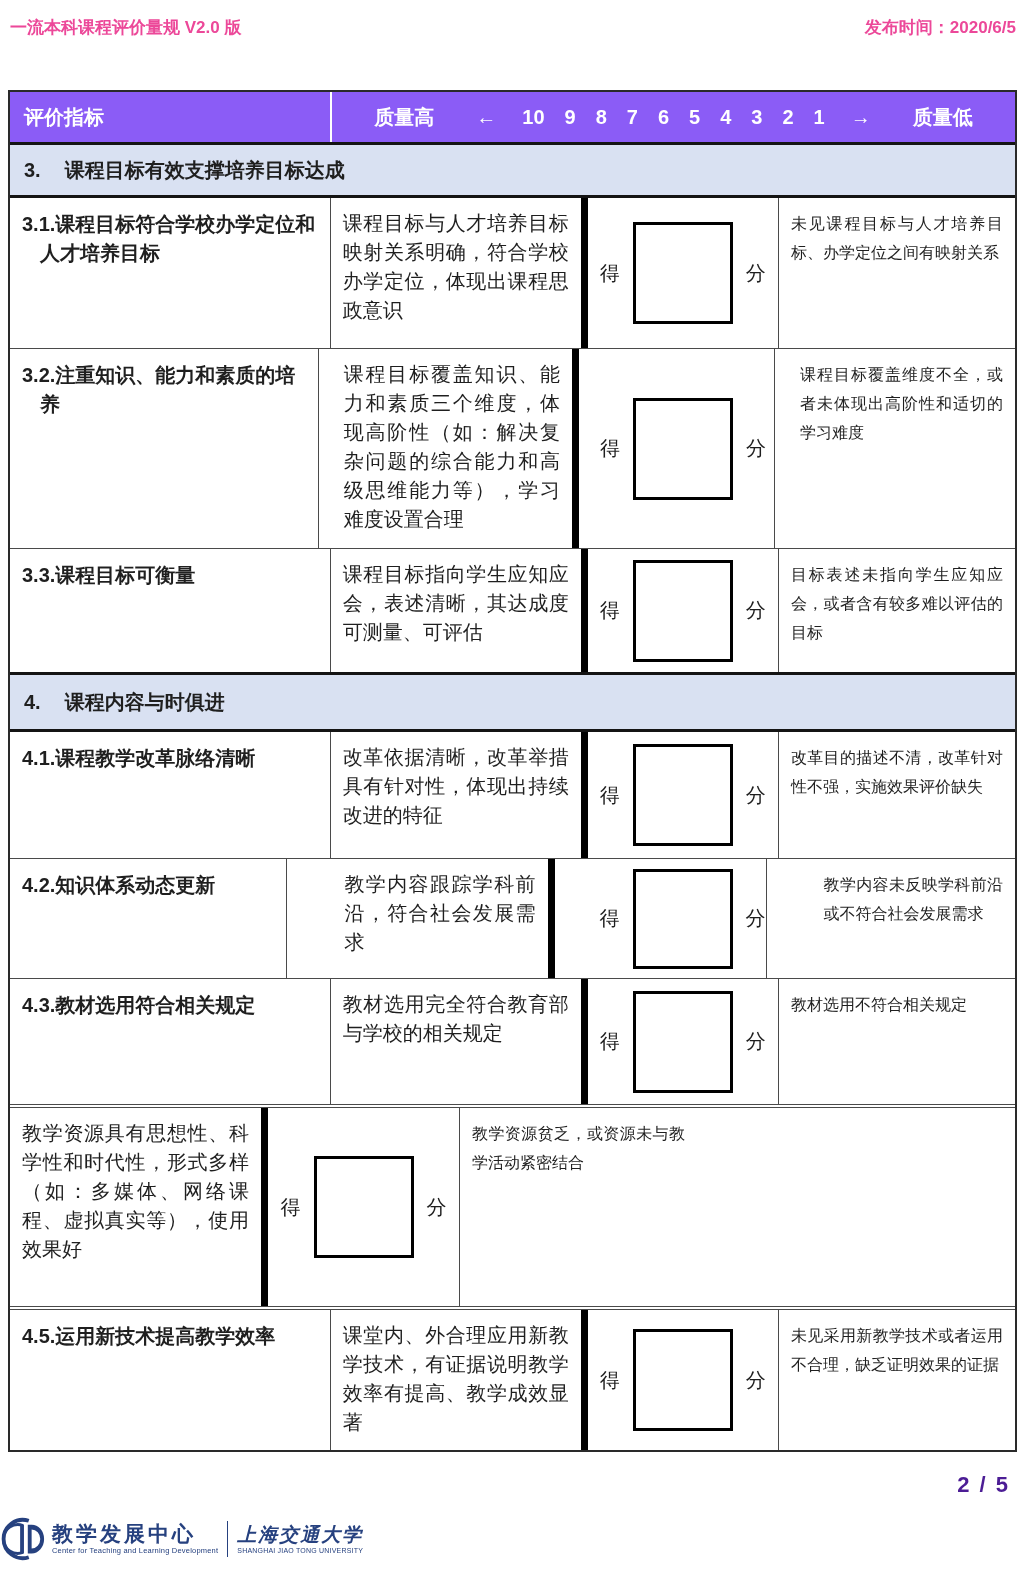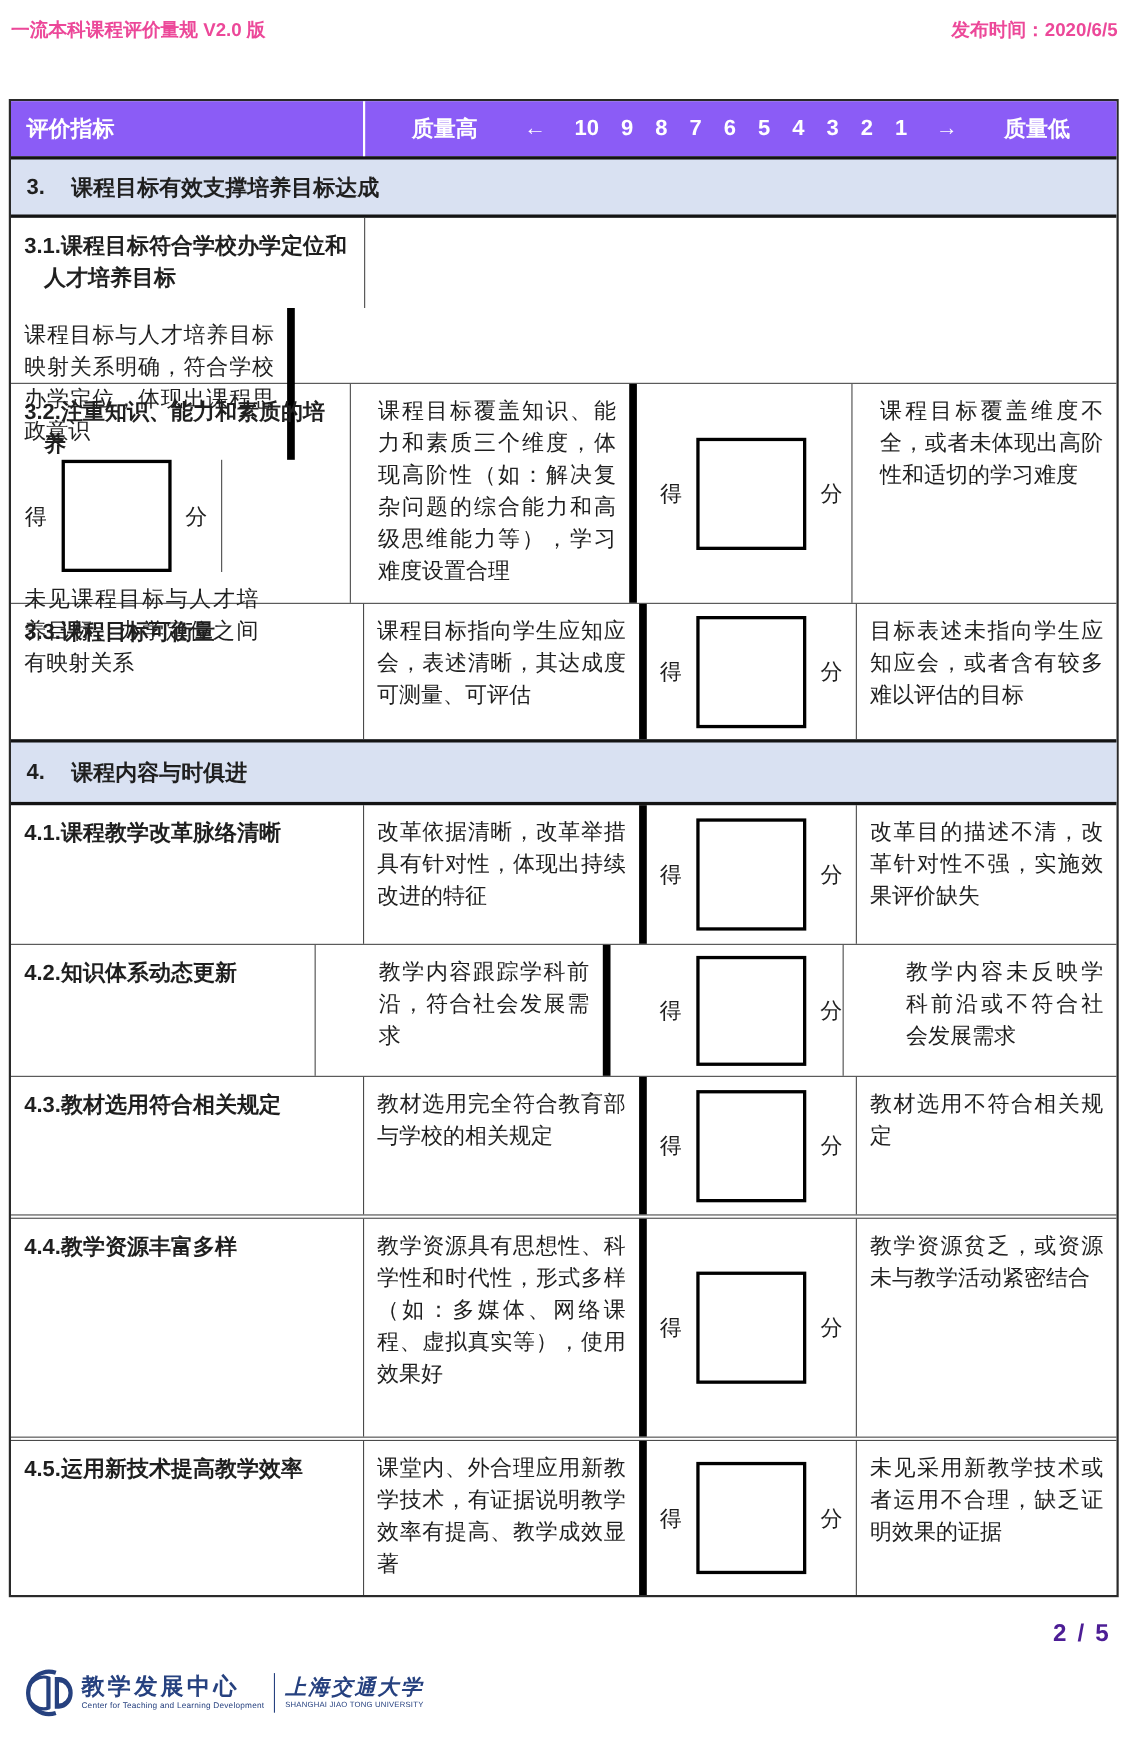--- a/index.html
+++ b/index.html
@@ -67,32 +67,32 @@
     font-size:20px; line-height:29px; padding:11px 12px;
     text-align:justify;
   }
   .c3 {
     width:192px; border-right:1px solid #4a4a4a;
     display:flex; align-items:center; justify-content:center;
     font-size:20px;
   }
   .c4 {
     width:237px;
-    font-size:20px; line-height:29px; padding:11px 12px;
+    font-size:16px; line-height:29px; padding:11px 12px;
     text-align:justify;
   }
   .score-box {
     width:100px; height:102px;
     border:3px solid #000; background:#fff;
     margin:0 13px;
   }
 
   
   .footer-logo {
-    position:absolute; left:22px; top:1516px;
+    position:absolute; left:0; top:1516px;
     display:flex; align-items:center; color:#26417F;
   }
   .logo-icon { width:46px; height:46px; margin-right:6px; }
   .logo-block { display:flex; flex-direction:column; justify-content:center; }
   .logo-cn { font-size:21px; font-weight:bold; letter-spacing:3px; line-height:24px; }
   .logo-en { font-size:7.5px; letter-spacing:0.2px; line-height:10px; white-space:nowrap; }
   .logo-divider { width:1px; height:36px; background:#26417F; margin:0 9px; }
   .univ-cn {
     font-family:"DejaVu Serif", serif; font-style:italic; font-weight:bold;
     font-size:19px; letter-spacing:2px; line-height:24px;
@@ -137,21 +137,21 @@
         <span class="arr">→</span>
         <span class="qlow">质量低</span>
       </div>
     </div>
 
     <div class="section-row" style="height:56px;">
       <span class="snum">3.</span>
       <span>课程目标有效支撑培养目标达成</span>
     </div>
 
-    <div class="row data-row first" style="height:150px;flex-direction:column;">
+    <div class="row data-row first" style="height:150px;">
       <div class="cell c1"><span>3.1.</span><span>课程目标符合学校办学定位和人才培养目标</span></div>
       <div class="cell c2">课程目标与人才培养目标映射关系明确，符合学校办学定位，体现出课程思政意识</div>
       <div class="cell c3">
         <span>得</span>
         <span class="score-box"></span>
         <span>分</span>
       </div>
       <div class="cell c4">未见课程目标与人才培养目标、办学定位之间有映射关系</div>
     </div>
 
@@ -209,21 +209,20 @@
       <div class="cell c2">教材选用完全符合教育部与学校的相关规定</div>
       <div class="cell c3">
         <span>得</span>
         <span class="score-box"></span>
         <span>分</span>
       </div>
       <div class="cell c4">教材选用不符合相关规定</div>
     </div>
 
     <div class="row data-row split" style="height:202px;">
-      <div class="cell c1"><span>4.4.</span><span>教学资源丰富多样</span></div>
       <div class="cell c2">教学资源具有思想性、科学性和时代性，形式多样（如：多媒体、网络课程、虚拟真实等），使用效果好</div>
       <div class="cell c3">
         <span>得</span>
         <span class="score-box"></span>
         <span>分</span>
       </div>
       <div class="cell c4">教学资源贫乏，或资源未与教学活动紧密结合</div>
     </div>
 
     <div class="row data-row split" style="height:144px;">

